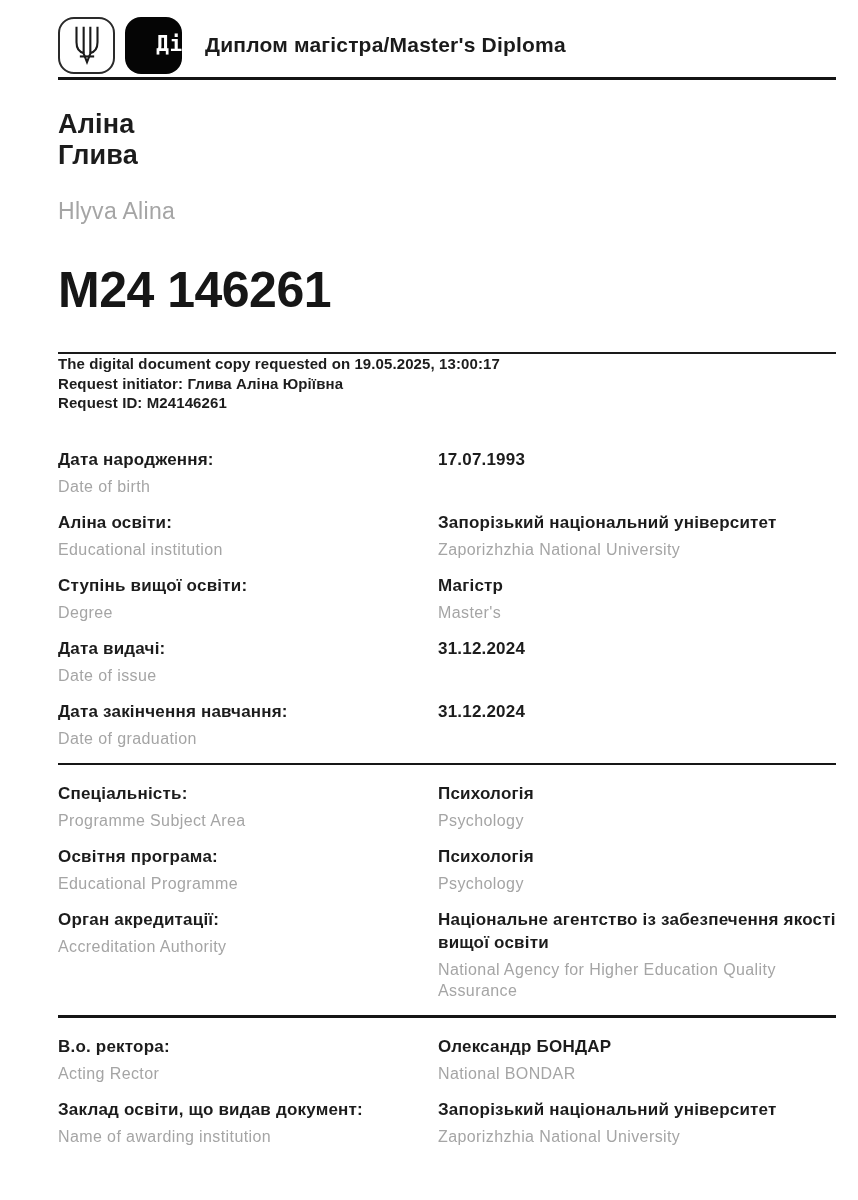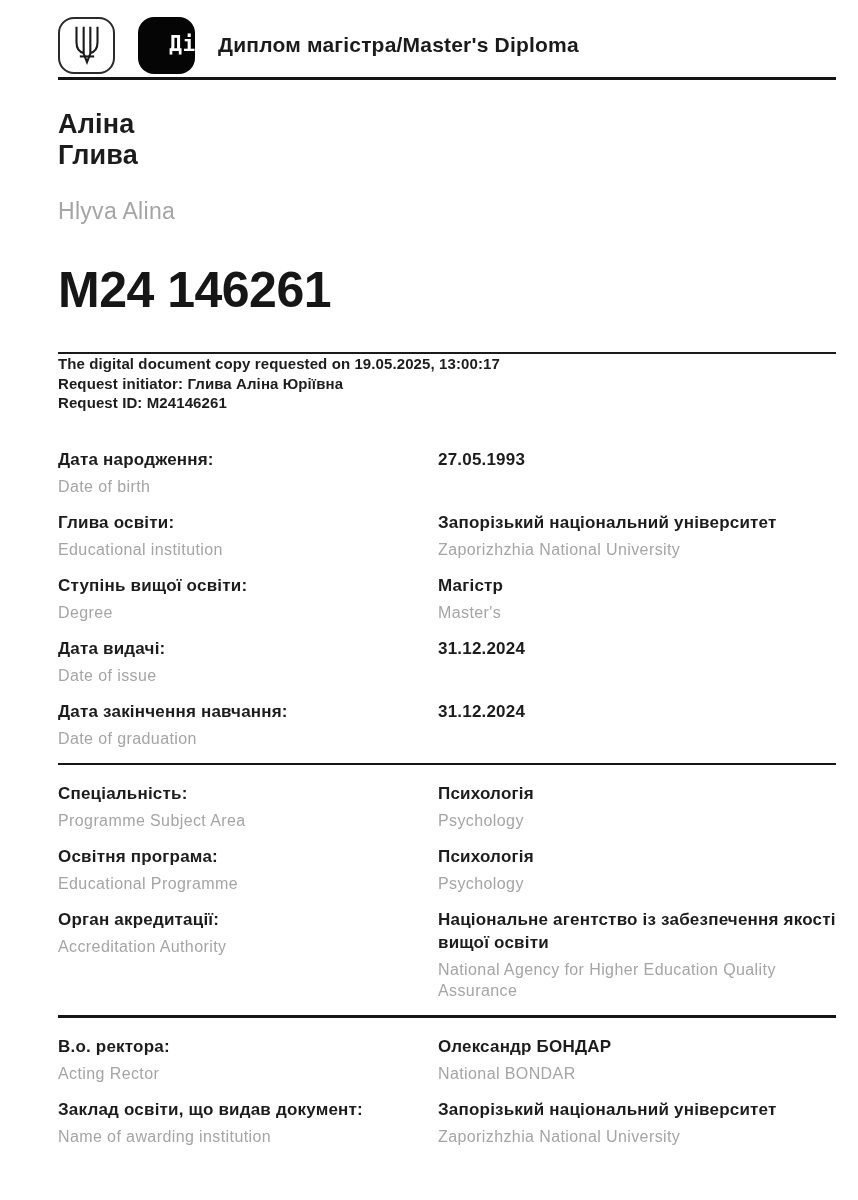--- a/index.html
+++ b/index.html
@@ -35,21 +35,21 @@
     align-items: center;
     justify-content: center;
     flex: 0 0 auto;
   }
   .badge-trident {
     background: #ffffff;
     border: 2px solid #2a2a2a;
   }
   .badge-diia {
     background: #050505;
-    margin-left: 23px;
+    margin-left: 10px;
     padding-left: 45px;
   }
   .badge-diia span {
     color: #ffffff;
     font-family: "DejaVu Sans Mono", monospace;
     font-weight: 700;
     font-size: 21px;
     letter-spacing: 0.5px;
     transform: translateY(-1px);
   }
@@ -179,28 +179,28 @@
     </div>
 
     <div class="fields">
 
       <div class="field-row">
         <div>
           <div class="lbl-uk">Дата народження:</div>
           <div class="lbl-en">Date of birth</div>
         </div>
         <div>
-          <div class="val-uk">27.05.1993</div>
-
-        </div>
-      </div>
-
-      <div class="field-row">
-        <div>
-          <div class="lbl-uk">Глива освіти:</div>
+          <div class="val-uk">17.07.1993</div>
+
+        </div>
+      </div>
+
+      <div class="field-row">
+        <div>
+          <div class="lbl-uk">Аліна освіти:</div>
           <div class="lbl-en">Educational institution</div>
         </div>
         <div>
           <div class="val-uk">Запорізький національний університет</div>
           <div class="val-en">Zaporizhzhia National University</div>
         </div>
       </div>
 
       <div class="field-row">
         <div>

